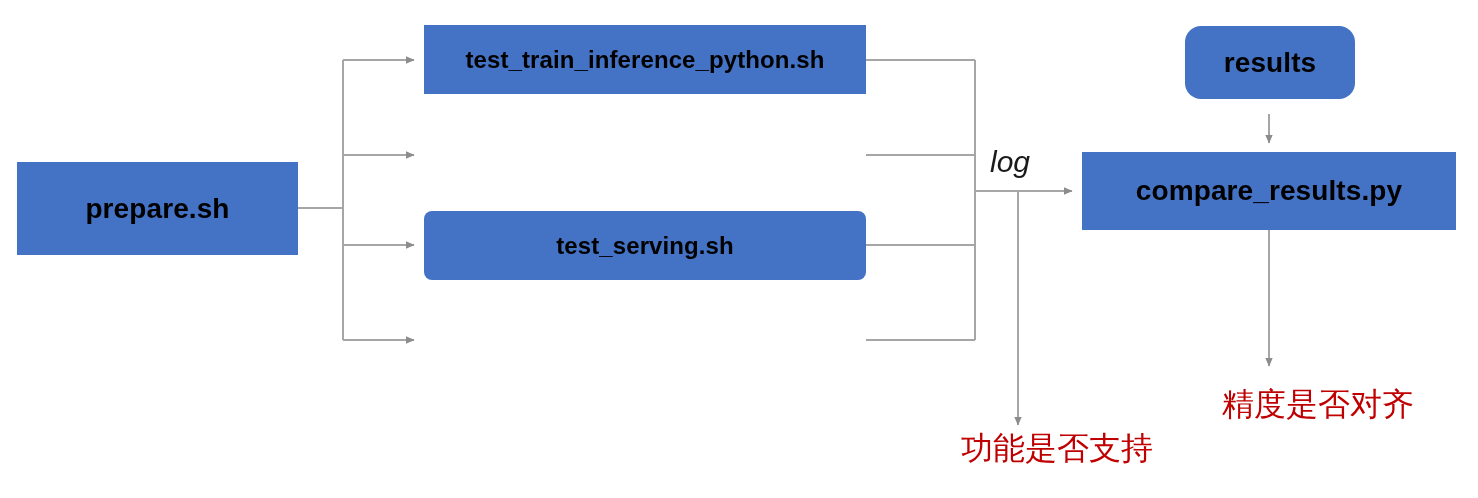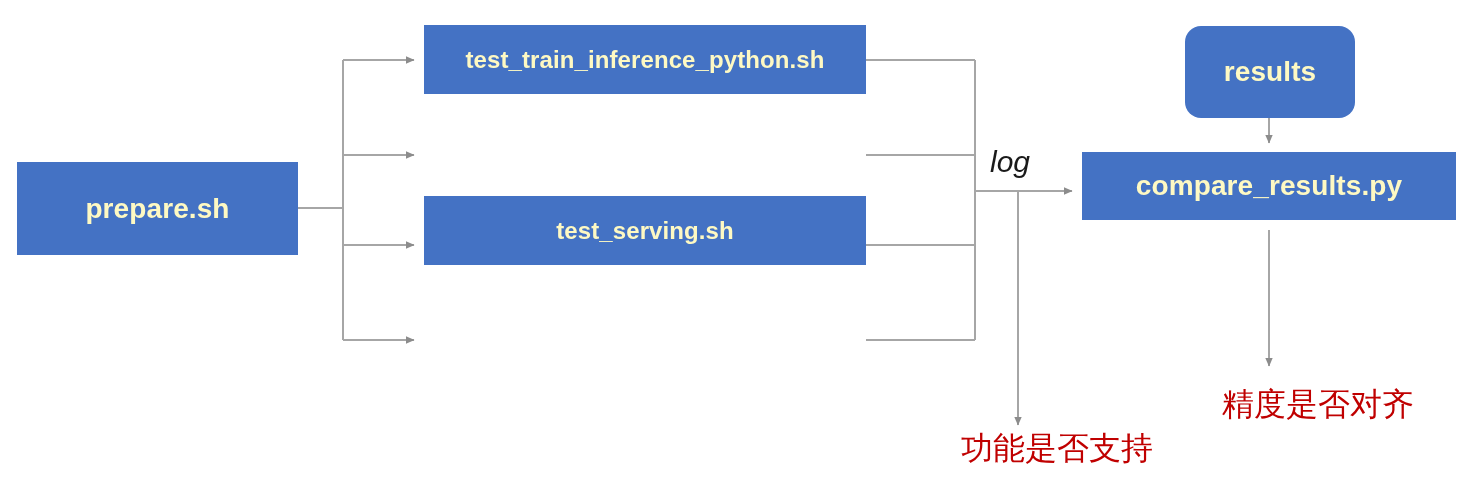--- a/index.html
+++ b/index.html
@@ -21,21 +21,21 @@
     position: absolute;
     left: 0;
     top: 0;
     width: 1478px;
     height: 498px;
     pointer-events: none;
   }
   .node {
     position: absolute;
     background: #4472c4;
-    color: #fef9c3;
+    color: #000000;
     display: flex;
     align-items: center;
     justify-content: center;
     font-weight: bold;
     letter-spacing: 0.1px;
     text-align: right;
     box-sizing: border-box;
     -webkit-font-smoothing: antialiased;
   }
   .node-prepare {
@@ -46,35 +46,35 @@
     font-size: 28px;
   }
   .node-test {
     left: 424px;
     width: 442px;
     height: 69px;
     font-size: 24px;
   }
   .node-test-1 { top: 25px; }
   .node-test-2 { top: 120px; }
-  .node-test-3 { top: 196px; }
+  .node-test-3 { top: 211px; border-radius: 8px; }
   .node-test-4 { top: 305px; }
   .node-results {
     left: 1185px;
     top: 26px;
     width: 170px;
-    height: 92px;
+    height: 73px;
     border-radius: 16px;
     font-size: 28px;
   }
   .node-compare {
     left: 1082px;
     top: 152px;
     width: 374px;
-    height: 68px;
+    height: 78px;
     font-size: 28px;
   }
   .label-log {
     position: absolute;
     left: 990px;
     top: 147px;
     font-size: 30px;
     color: #1a1a1a;
     line-height: 1;
     font-style: italic;

